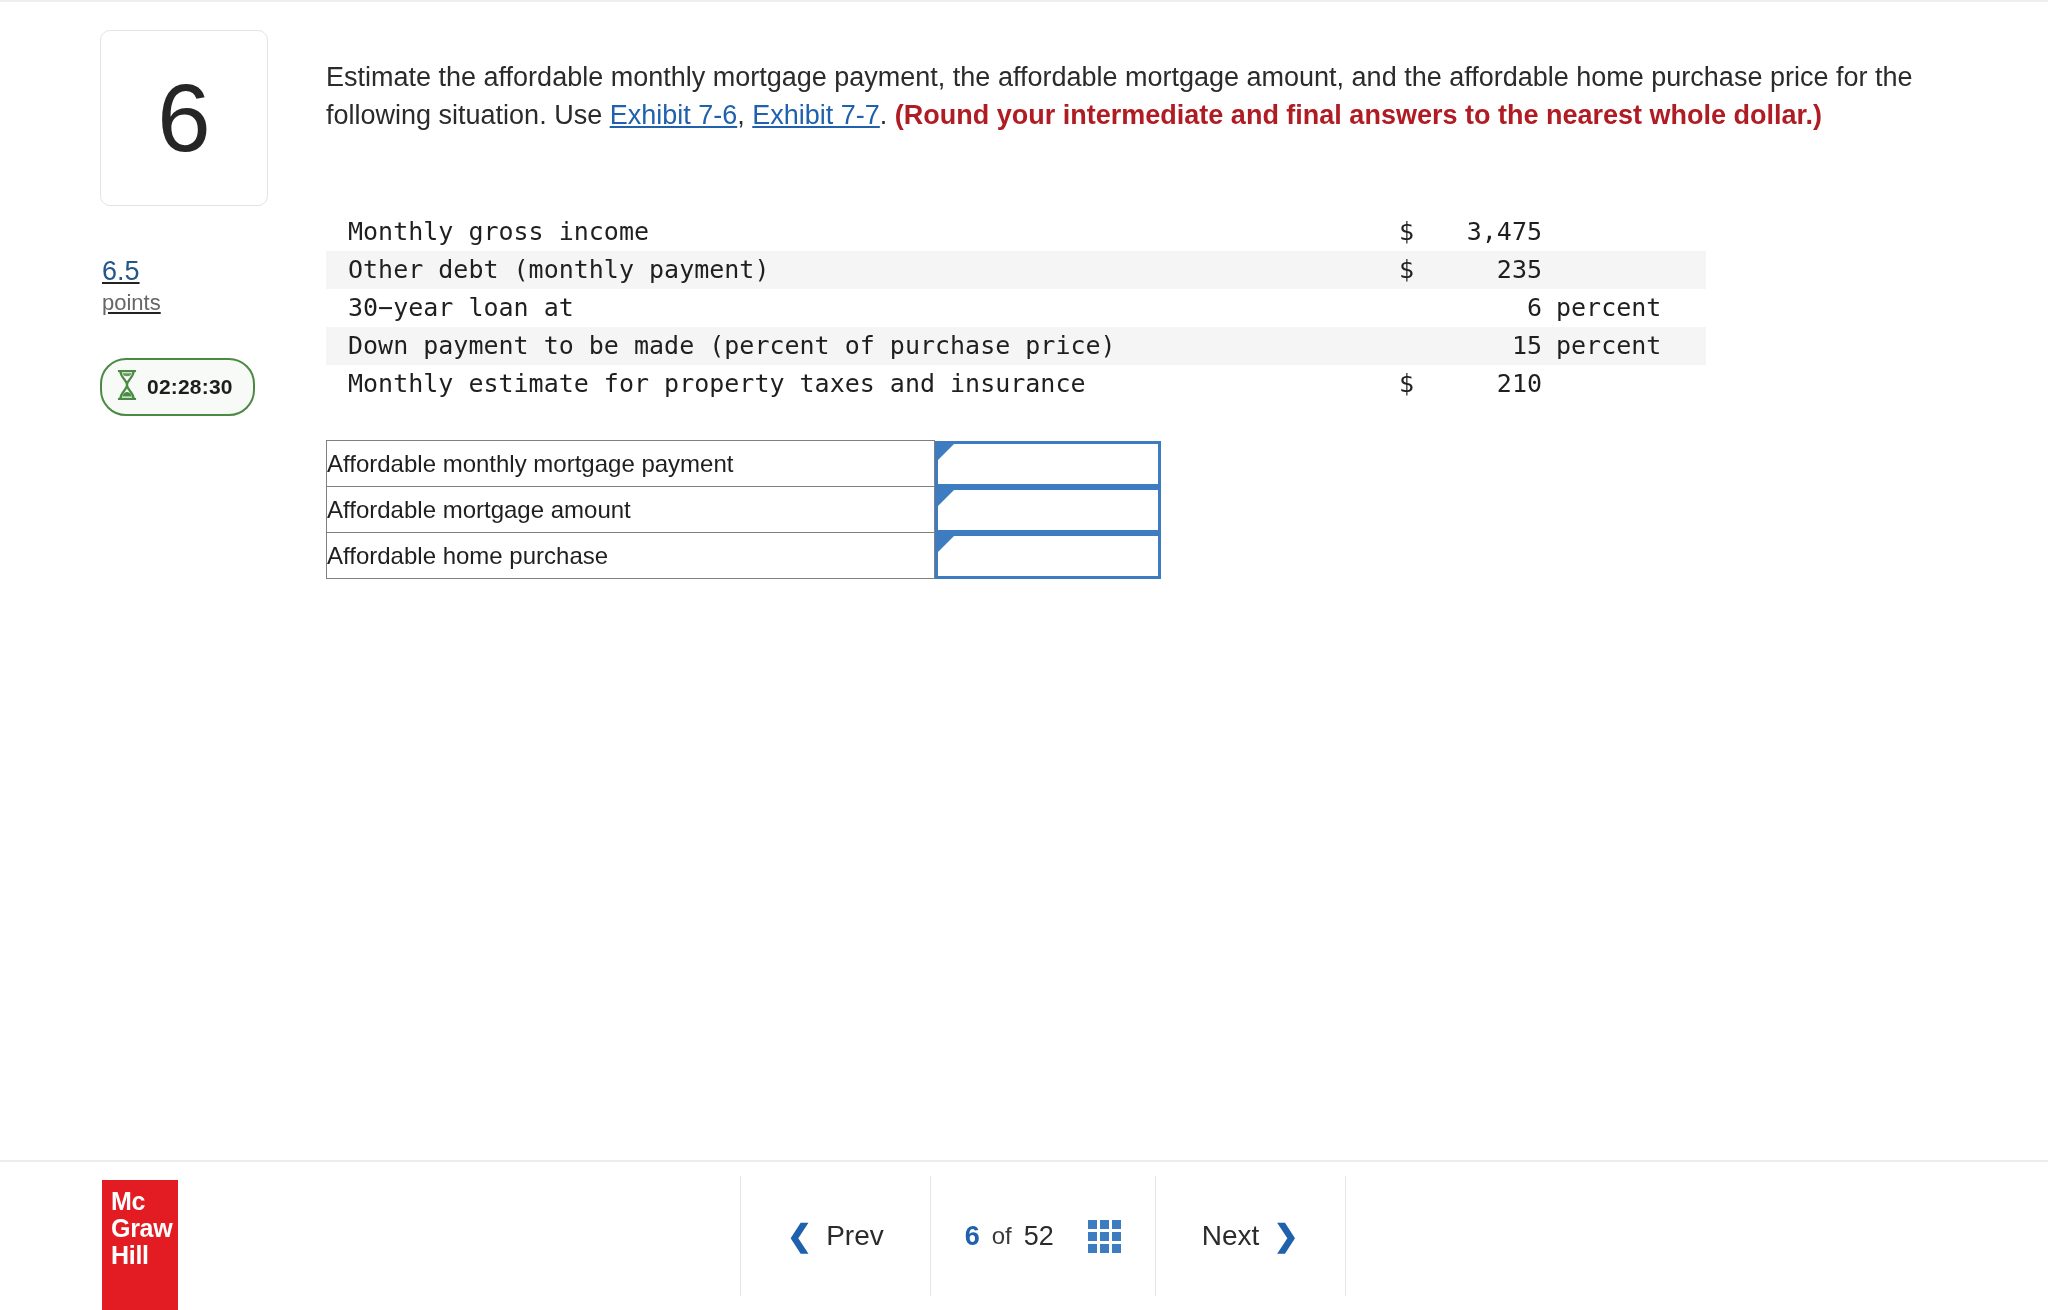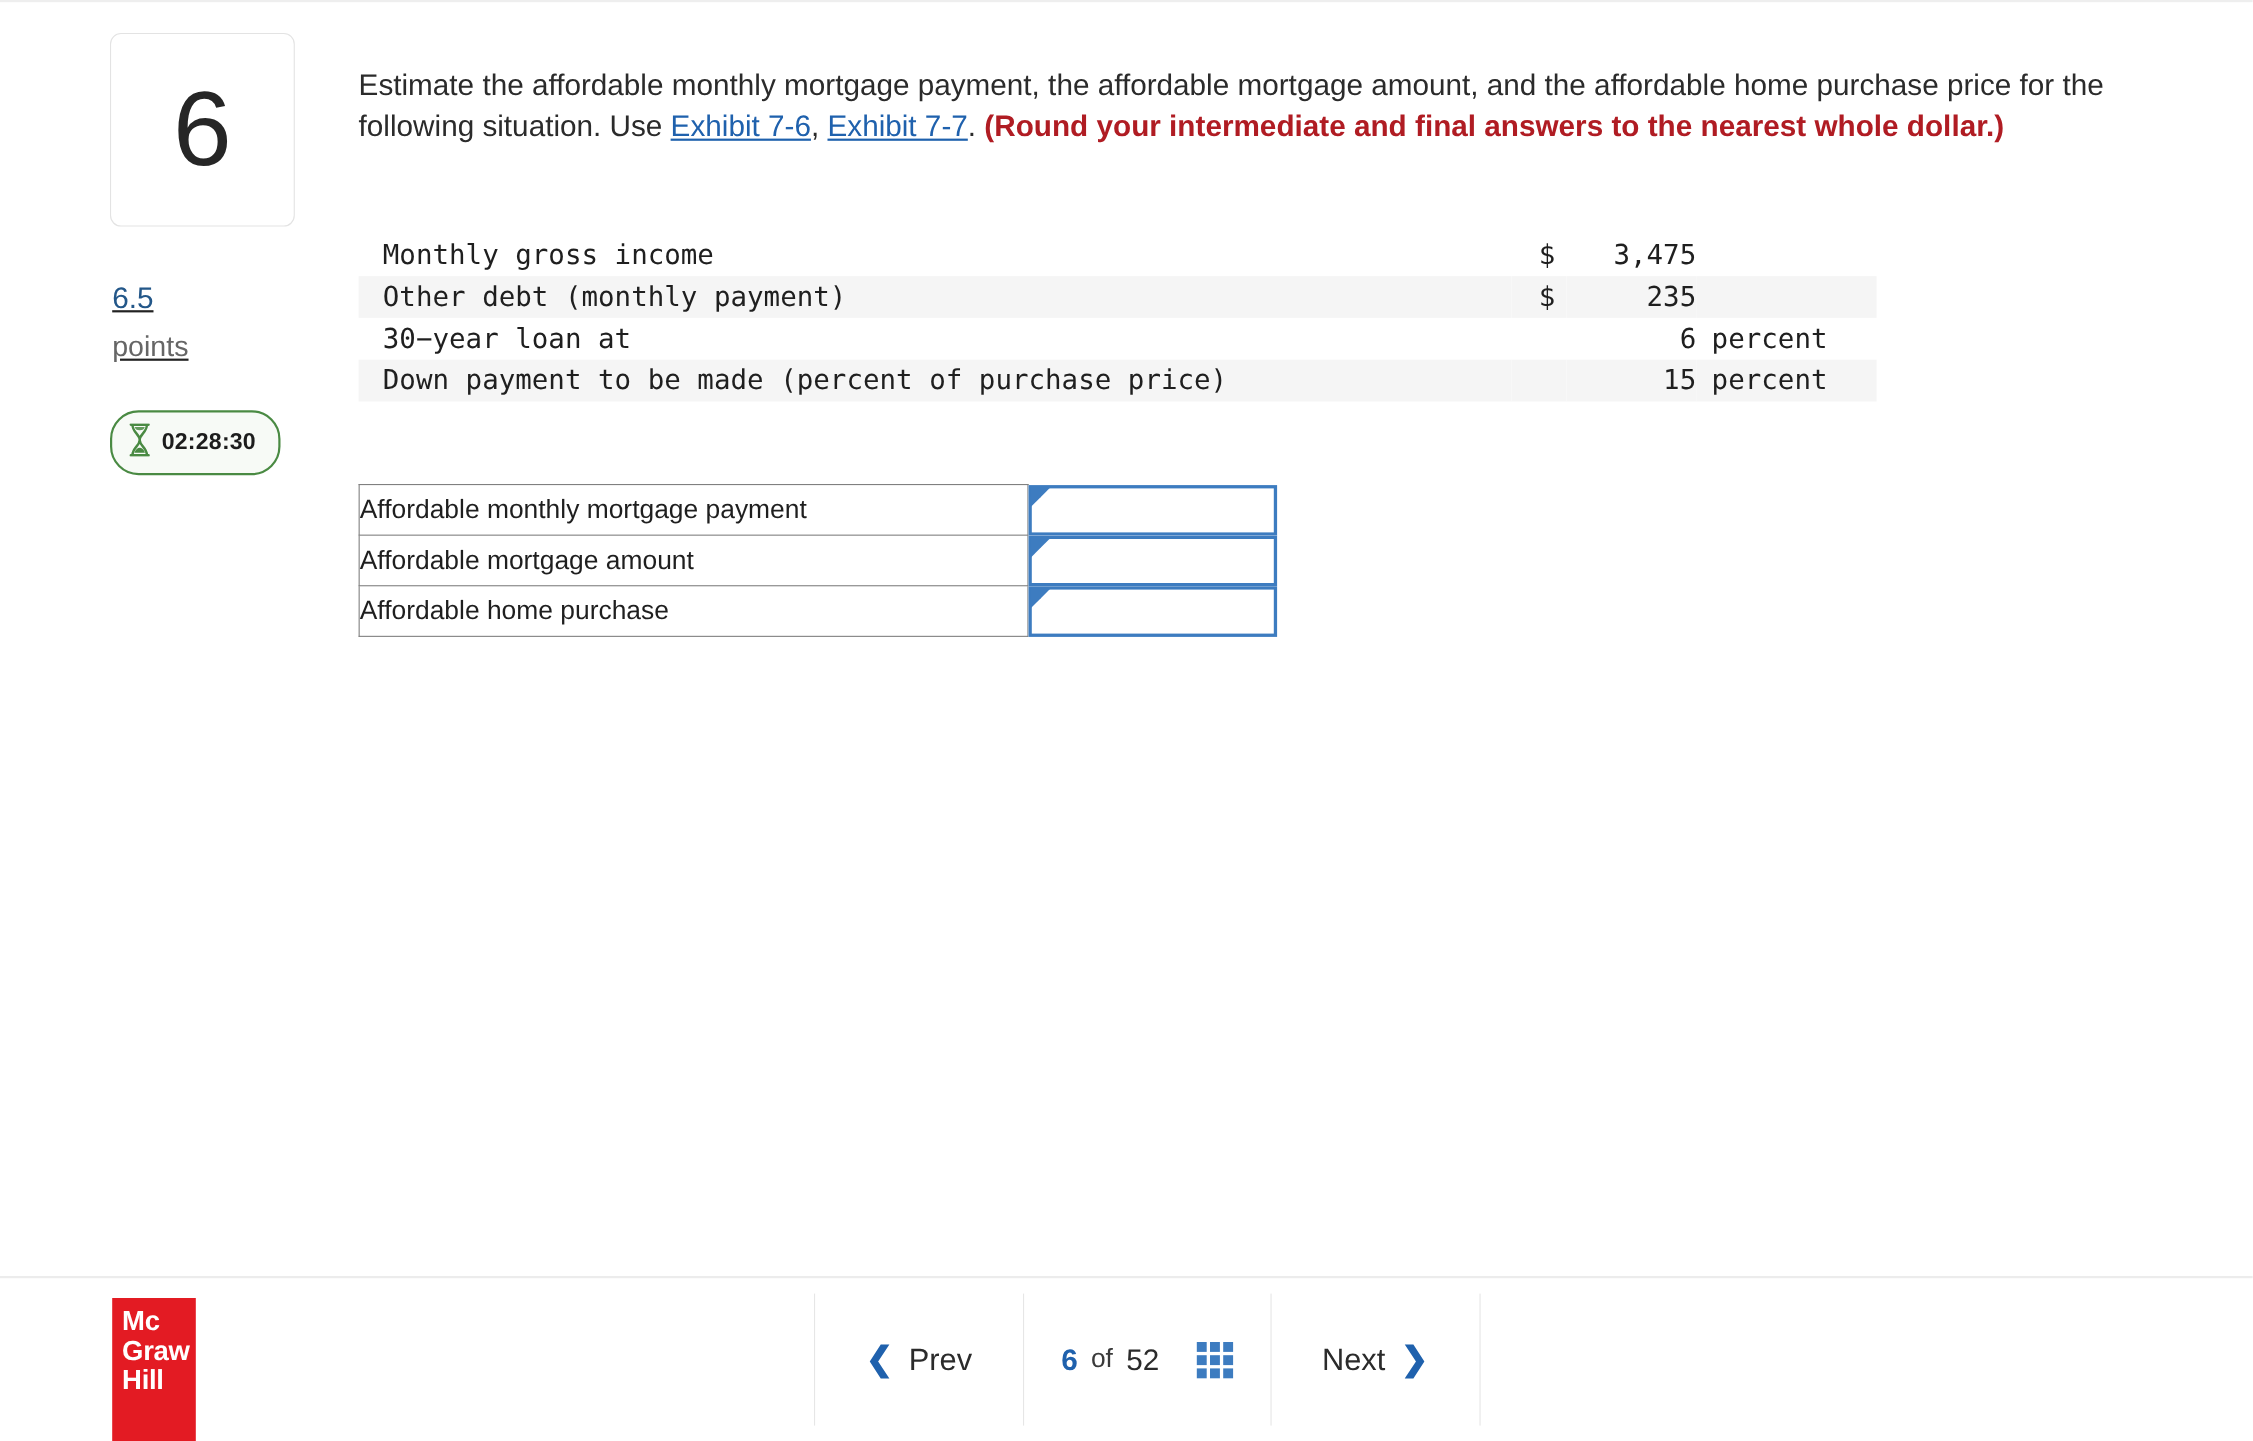--- a/index.html
+++ b/index.html
@@ -53,24 +53,24 @@
     margin-top: 50px;
     padding-left: 2px;
     text-decoration: underline;
   }
   .points-value {
     font-size: 27px;
     color: #235789;
     line-height: 1.15;
   }
   .points-label {
-    font-size: 26px;
+    font-size: 22px;
     color: #666666;
     line-height: 1.3;
-    margin-top: 12px;
+    margin-top: 2px;
   }
   .timer-pill {
     margin-top: 40px;
     display: inline-flex;
     align-items: center;
     gap: 9px;
     border: 2px solid #4a8a43;
     border-radius: 26px;
     background: #f7faf6;
     padding: 10px 20px 10px 14px;
@@ -329,20 +329,26 @@
         <td class="f-cur"></td>
         <td class="f-num">6</td>
         <td class="f-unit">percent</td>
       </tr>
       <tr class="shaded">
         <td class="f-label">Down payment to be made (percent of purchase price)</td>
         <td class="f-cur"></td>
         <td class="f-num">15</td>
         <td class="f-unit">percent</td>
       </tr>
+      <tr>
+        <td class="f-label">Monthly estimate for property taxes and insurance</td>
+        <td class="f-cur">$</td>
+        <td class="f-num">210</td>
+        <td class="f-unit"></td>
+      </tr>
     </tbody>
 </table>
 
 <table class="answers">
   <tbody>
       <tr>
         <td class="ans-label">Affordable monthly mortgage payment</td>
         <td class="ans-input-cell">
           <div class="ans-input-box"><span class="corner-flag"></span><input type="text" style=""></div>
         </td>

